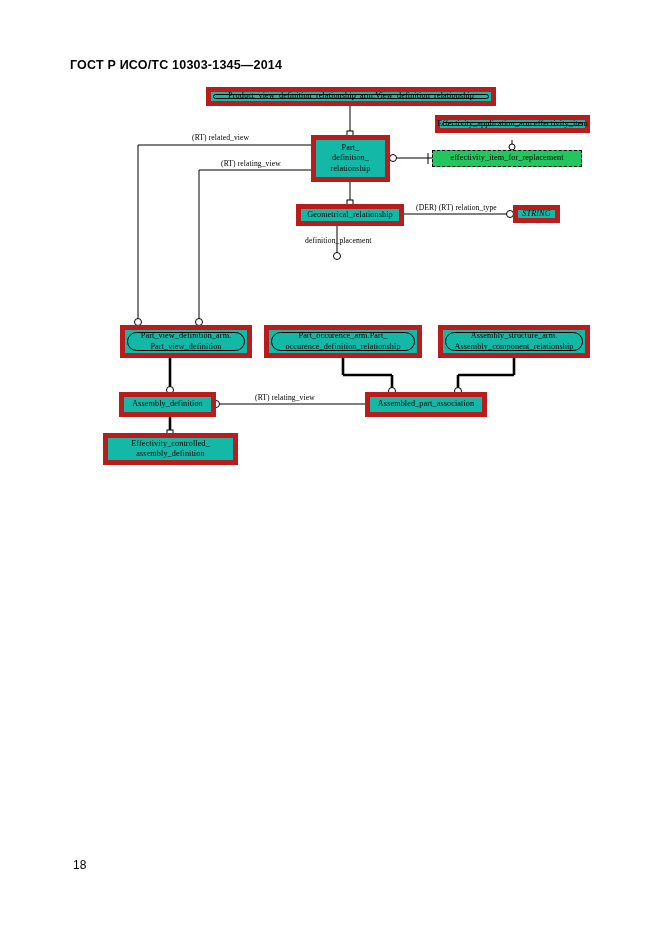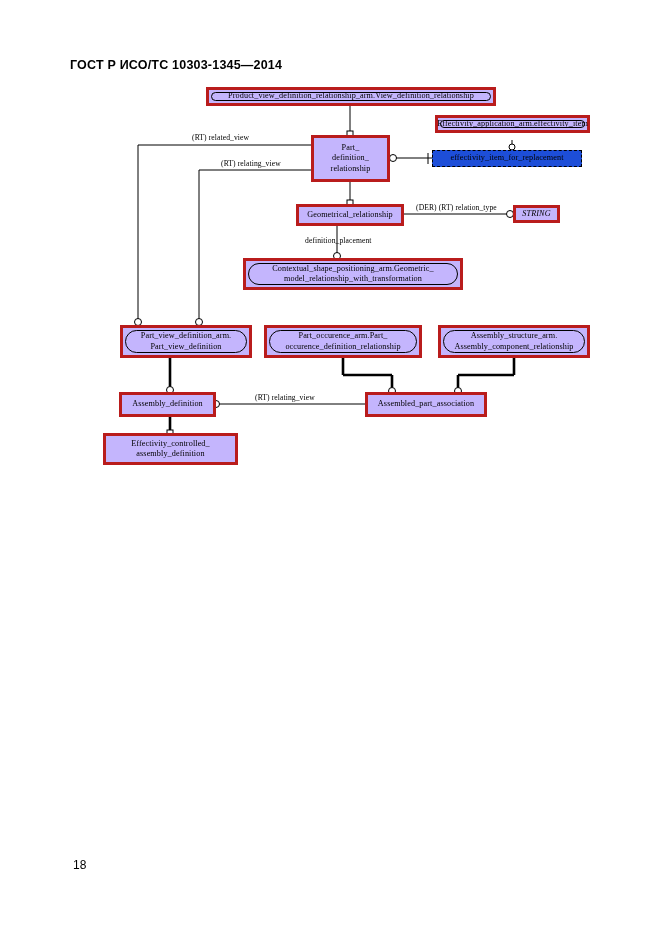--- a/index.html
+++ b/index.html
@@ -57,22 +57,22 @@
     height: 480px;
   }
   .diagram svg {
     position: absolute;
     left: 0; top: 0;
   }
   
   .node {
     position: absolute;
     box-sizing: border-box;
-    background: #c4b5fd;
-    border: 3px solid #b91c1c;
+    background: #14b8a6;
+    border: 5px solid #b91c1c;
     display: flex;
     align-items: center;
     justify-content: center;
     text-align: center;
     font-size: 8.2px;
     line-height: 10.5px;
     letter-spacing: 0.1px;
   }
   .node.rounded-outer {
     padding: 2px;
@@ -84,21 +84,21 @@
     border-radius: 14px;
     display: flex;
     align-items: center;
     justify-content: center;
     text-align: center;
     box-sizing: border-box;
     padding: 0 4px;
   }
   .node.dashed {
     border: 1px dashed #000000;
-    background: #1d4ed8;
+    background: #22c55e;
   }
   .node.plain {
     padding: 0 3px;
   }
   .edge-label {
     position: absolute;
     font-size: 7.6px;
     white-space: nowrap;
     background: transparent;
     letter-spacing: 0.1px;
@@ -189,26 +189,20 @@
     </div>
 
     <div class="node plain" style="left:296px; top:204px; width:108px; height:22px;">
       <span class="node-text">Geometrical_relationship</span>
     </div>
 
     <div class="node plain" style="left:513px; top:205px; width:47px; height:18px;font-style:italic;">
       <span class="node-text">STRING</span>
     </div>
 
-    <div class="node rounded-outer" style="left:243px; top:258px; width:220px; height:32px;">
-      <div class="inner-round">
-        <span class="node-text">Contextual_shape_positioning_arm.Geometric_
-model_relationship_with_transformation</span>
-      </div>
-    </div>
 
     <div class="node rounded-outer" style="left:120px; top:325px; width:132px; height:33px;">
       <div class="inner-round">
         <span class="node-text">Part_view_definition_arm.
 Part_view_definition</span>
       </div>
     </div>
 
     <div class="node rounded-outer" style="left:438px; top:325px; width:152px; height:33px;">
       <div class="inner-round">

